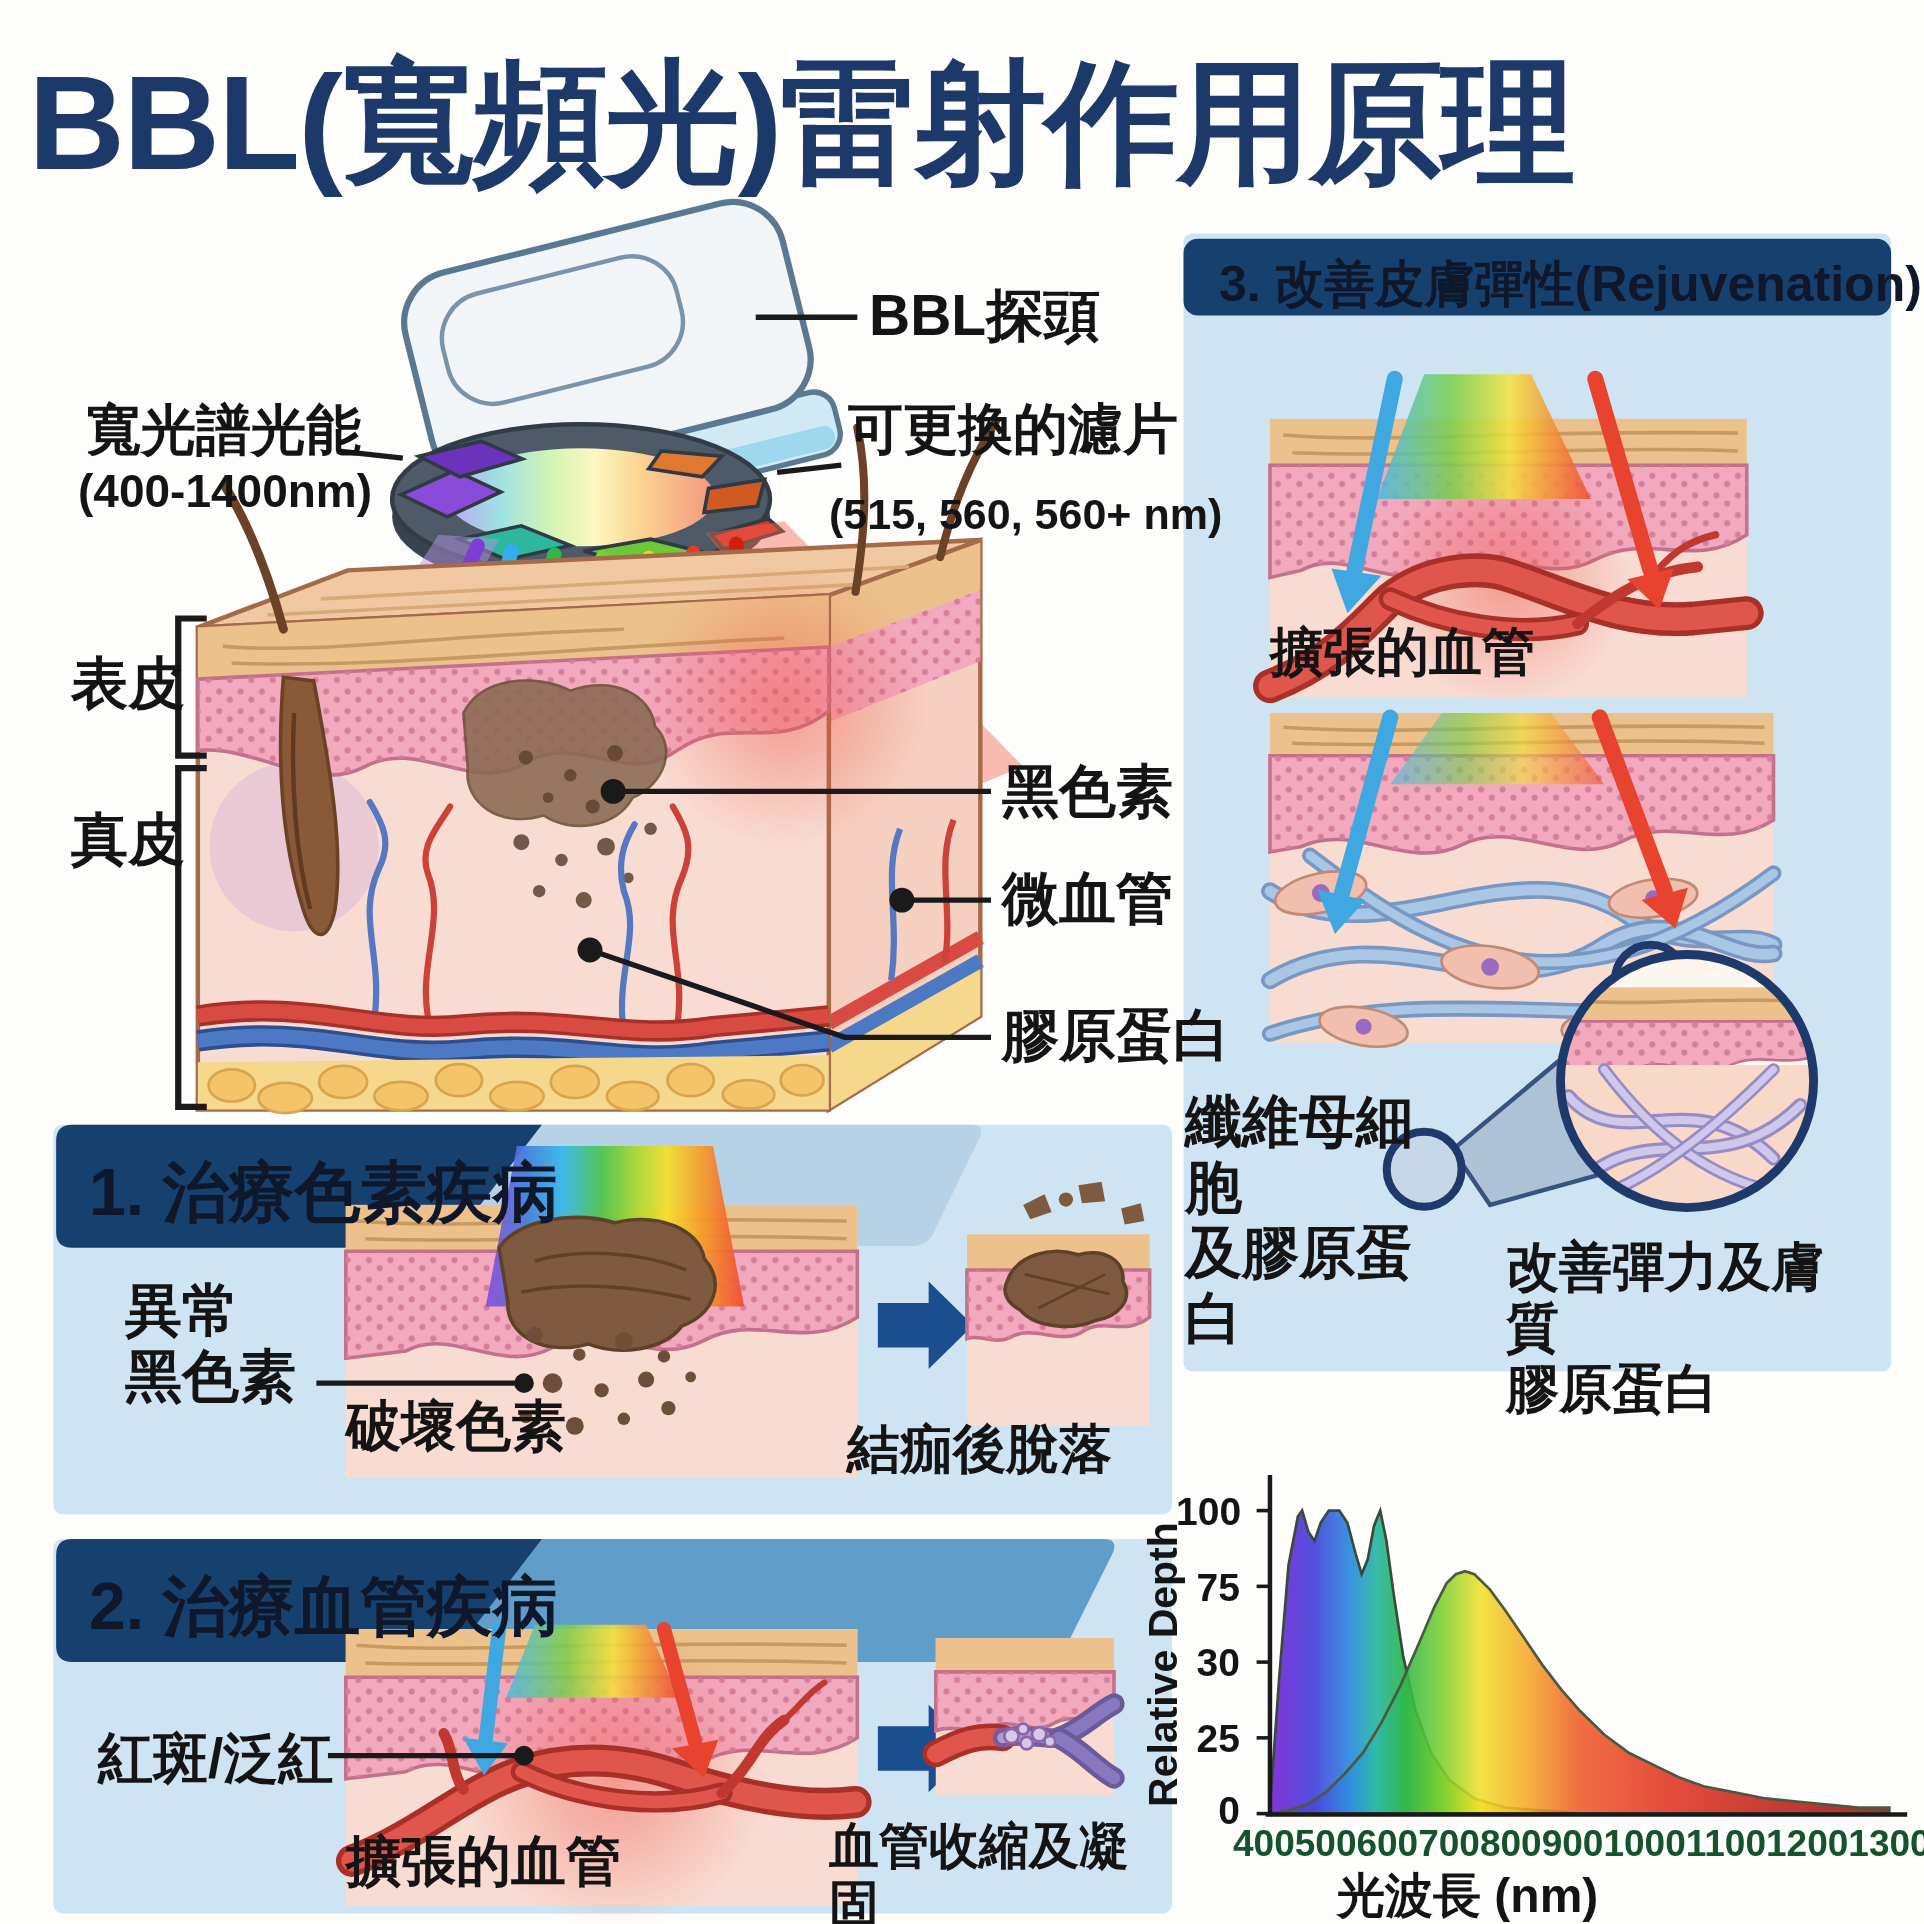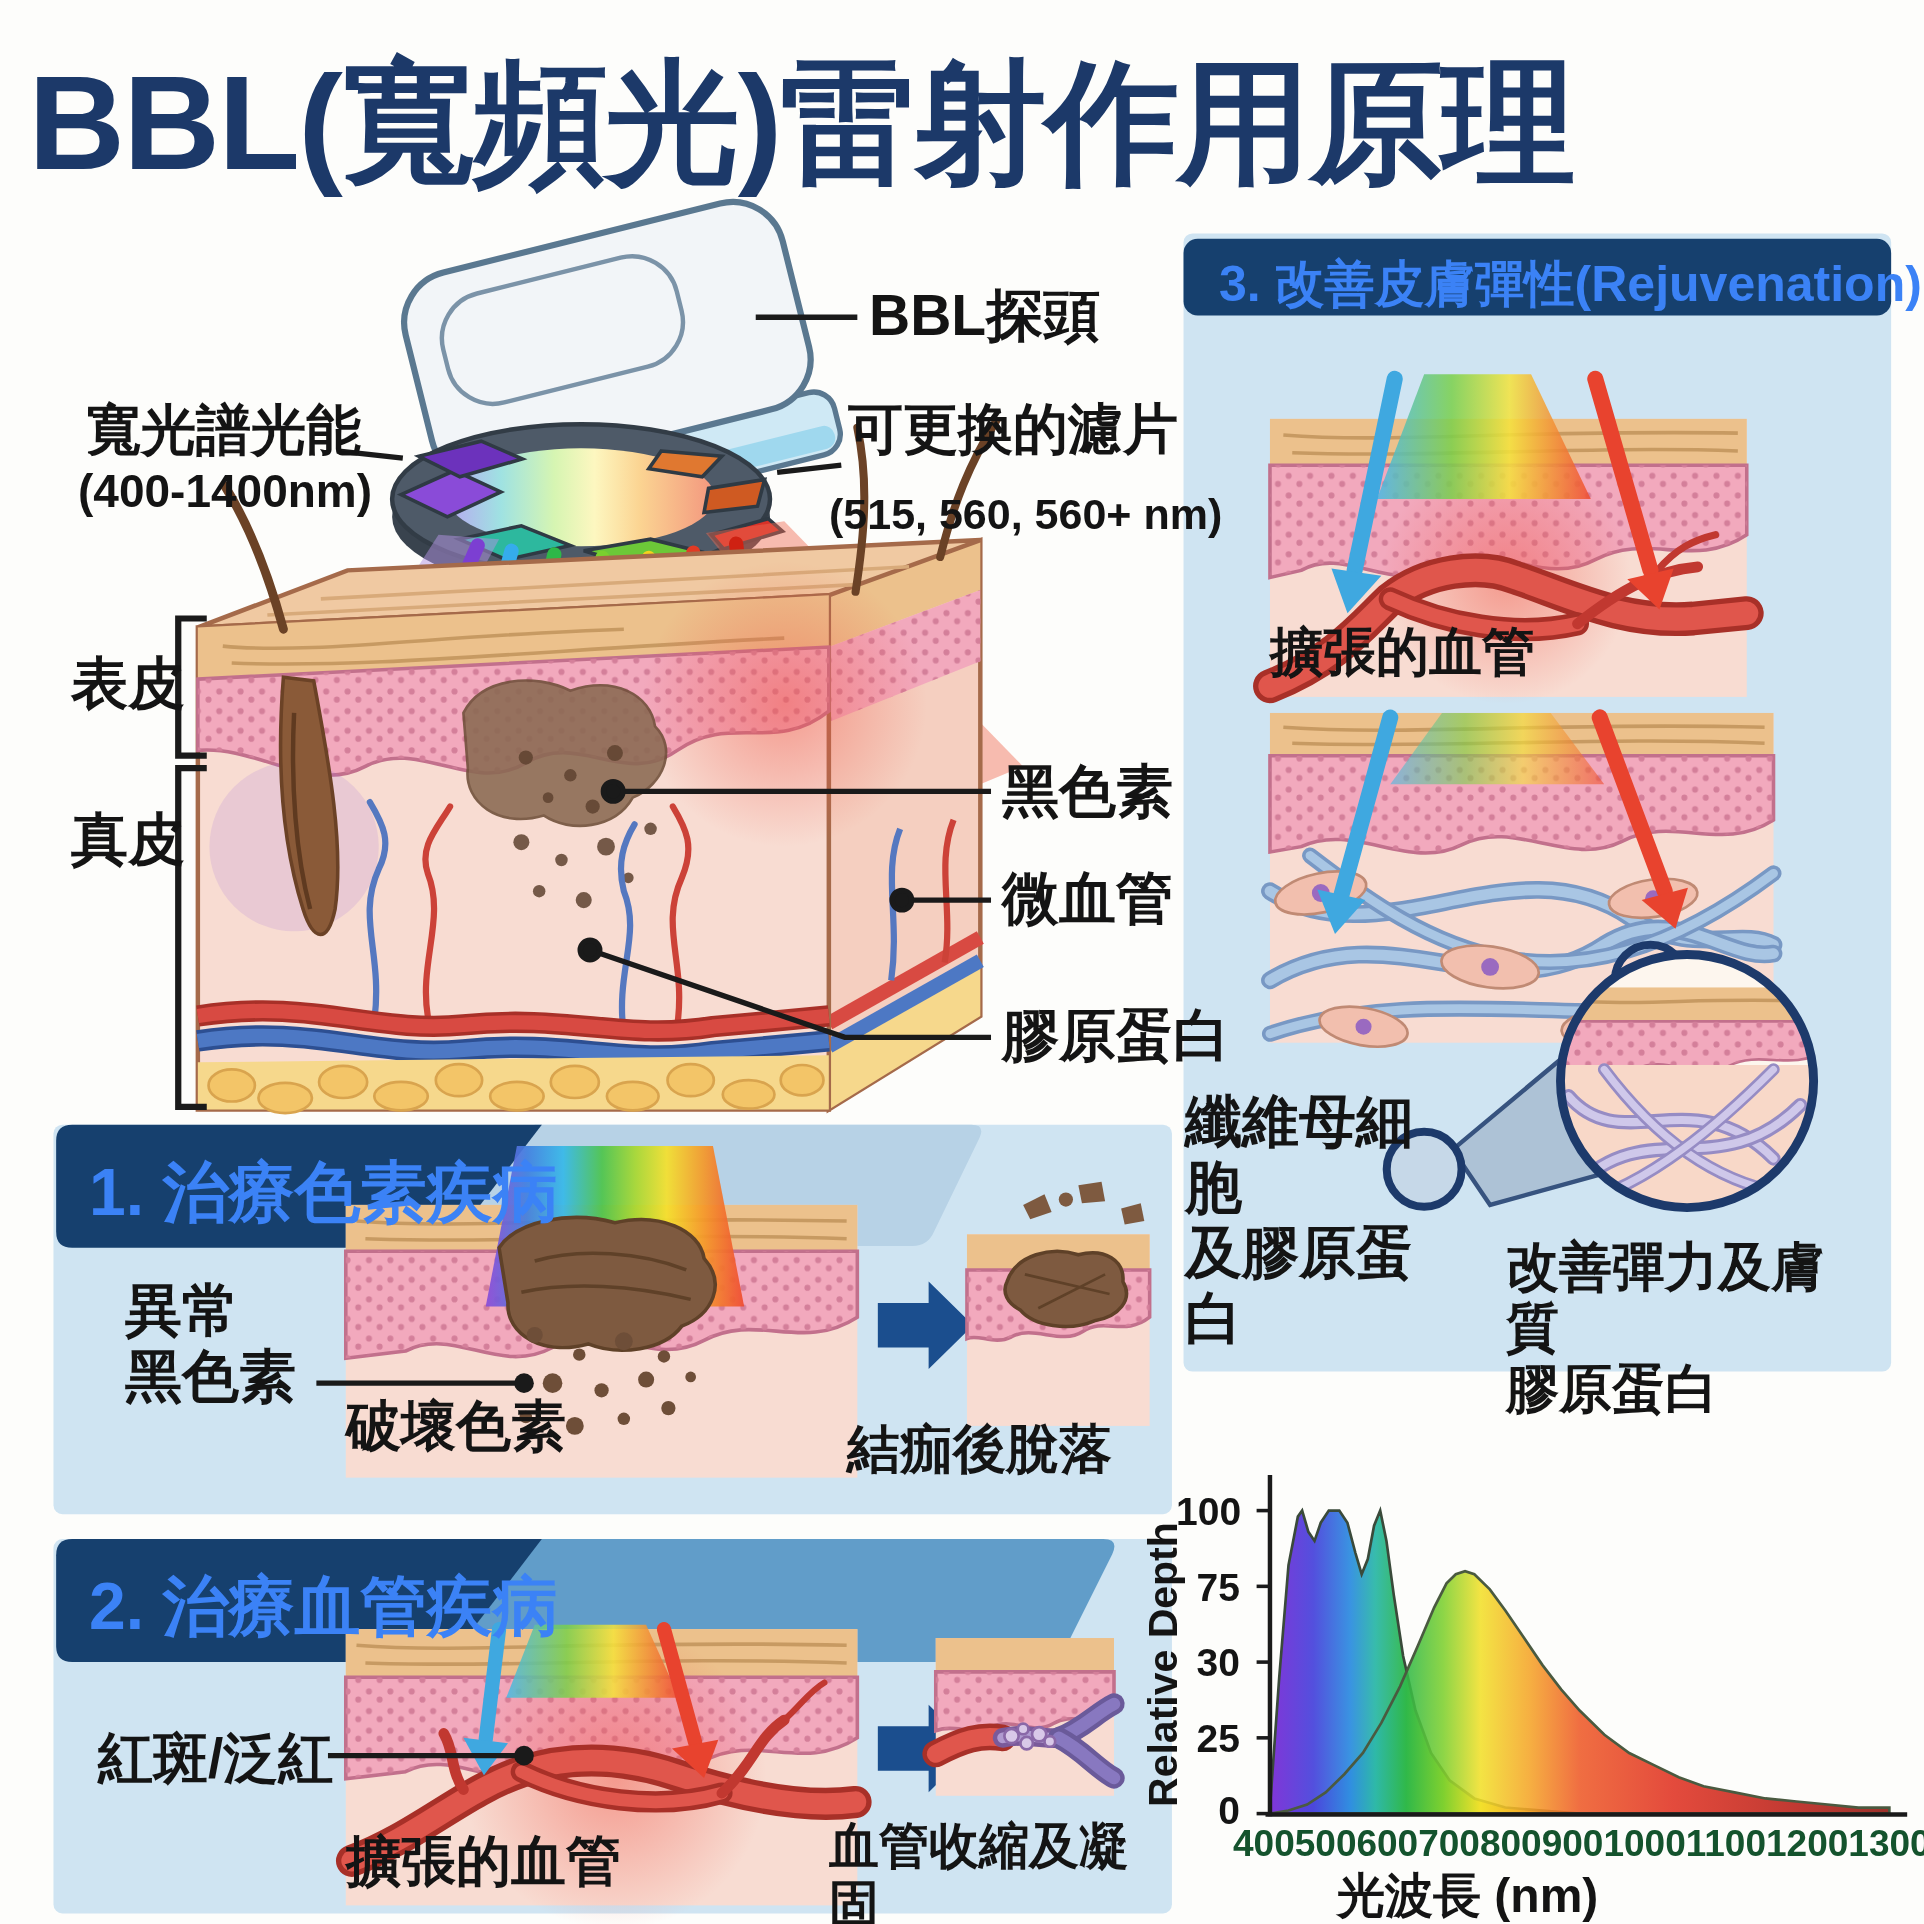--- a/index.html
+++ b/index.html
@@ -3,21 +3,21 @@
 <meta charset="utf-8">
 <style>
   html,body{margin:0;padding:0;background:#ffffff;}
   #stage{position:relative;width:1925px;height:1925px;background:#fdfdfb;overflow:hidden;
          font-family:"Liberation Sans","DejaVu Sans",sans-serif;}
   #art{position:absolute;left:0;top:0;width:1925px;height:1925px;}
   .lbl{position:absolute;color:#141414;font-weight:bold;line-height:1.15;white-space:nowrap;}
   .center{white-space:normal;}
   #title{position:absolute;left:0;top:34px;width:1602px;text-align:center;
          font-size:134px;font-weight:800;color:#1c3969;letter-spacing:-1.8px;}
-  .hdr{position:absolute;color:#3b82f6;font-weight:bold;}
+  .hdr{position:absolute;color:#0f172a;font-weight:bold;}
   .sub{font-weight:600;text-align:right;}
 </style>
 </head>
 <body>
 
 <div id="stage">
 
   <svg id="art" viewBox="0 0 2160 2160">
     <defs>
       <pattern id="dots" width="24" height="22" patternUnits="userSpaceOnUse">

